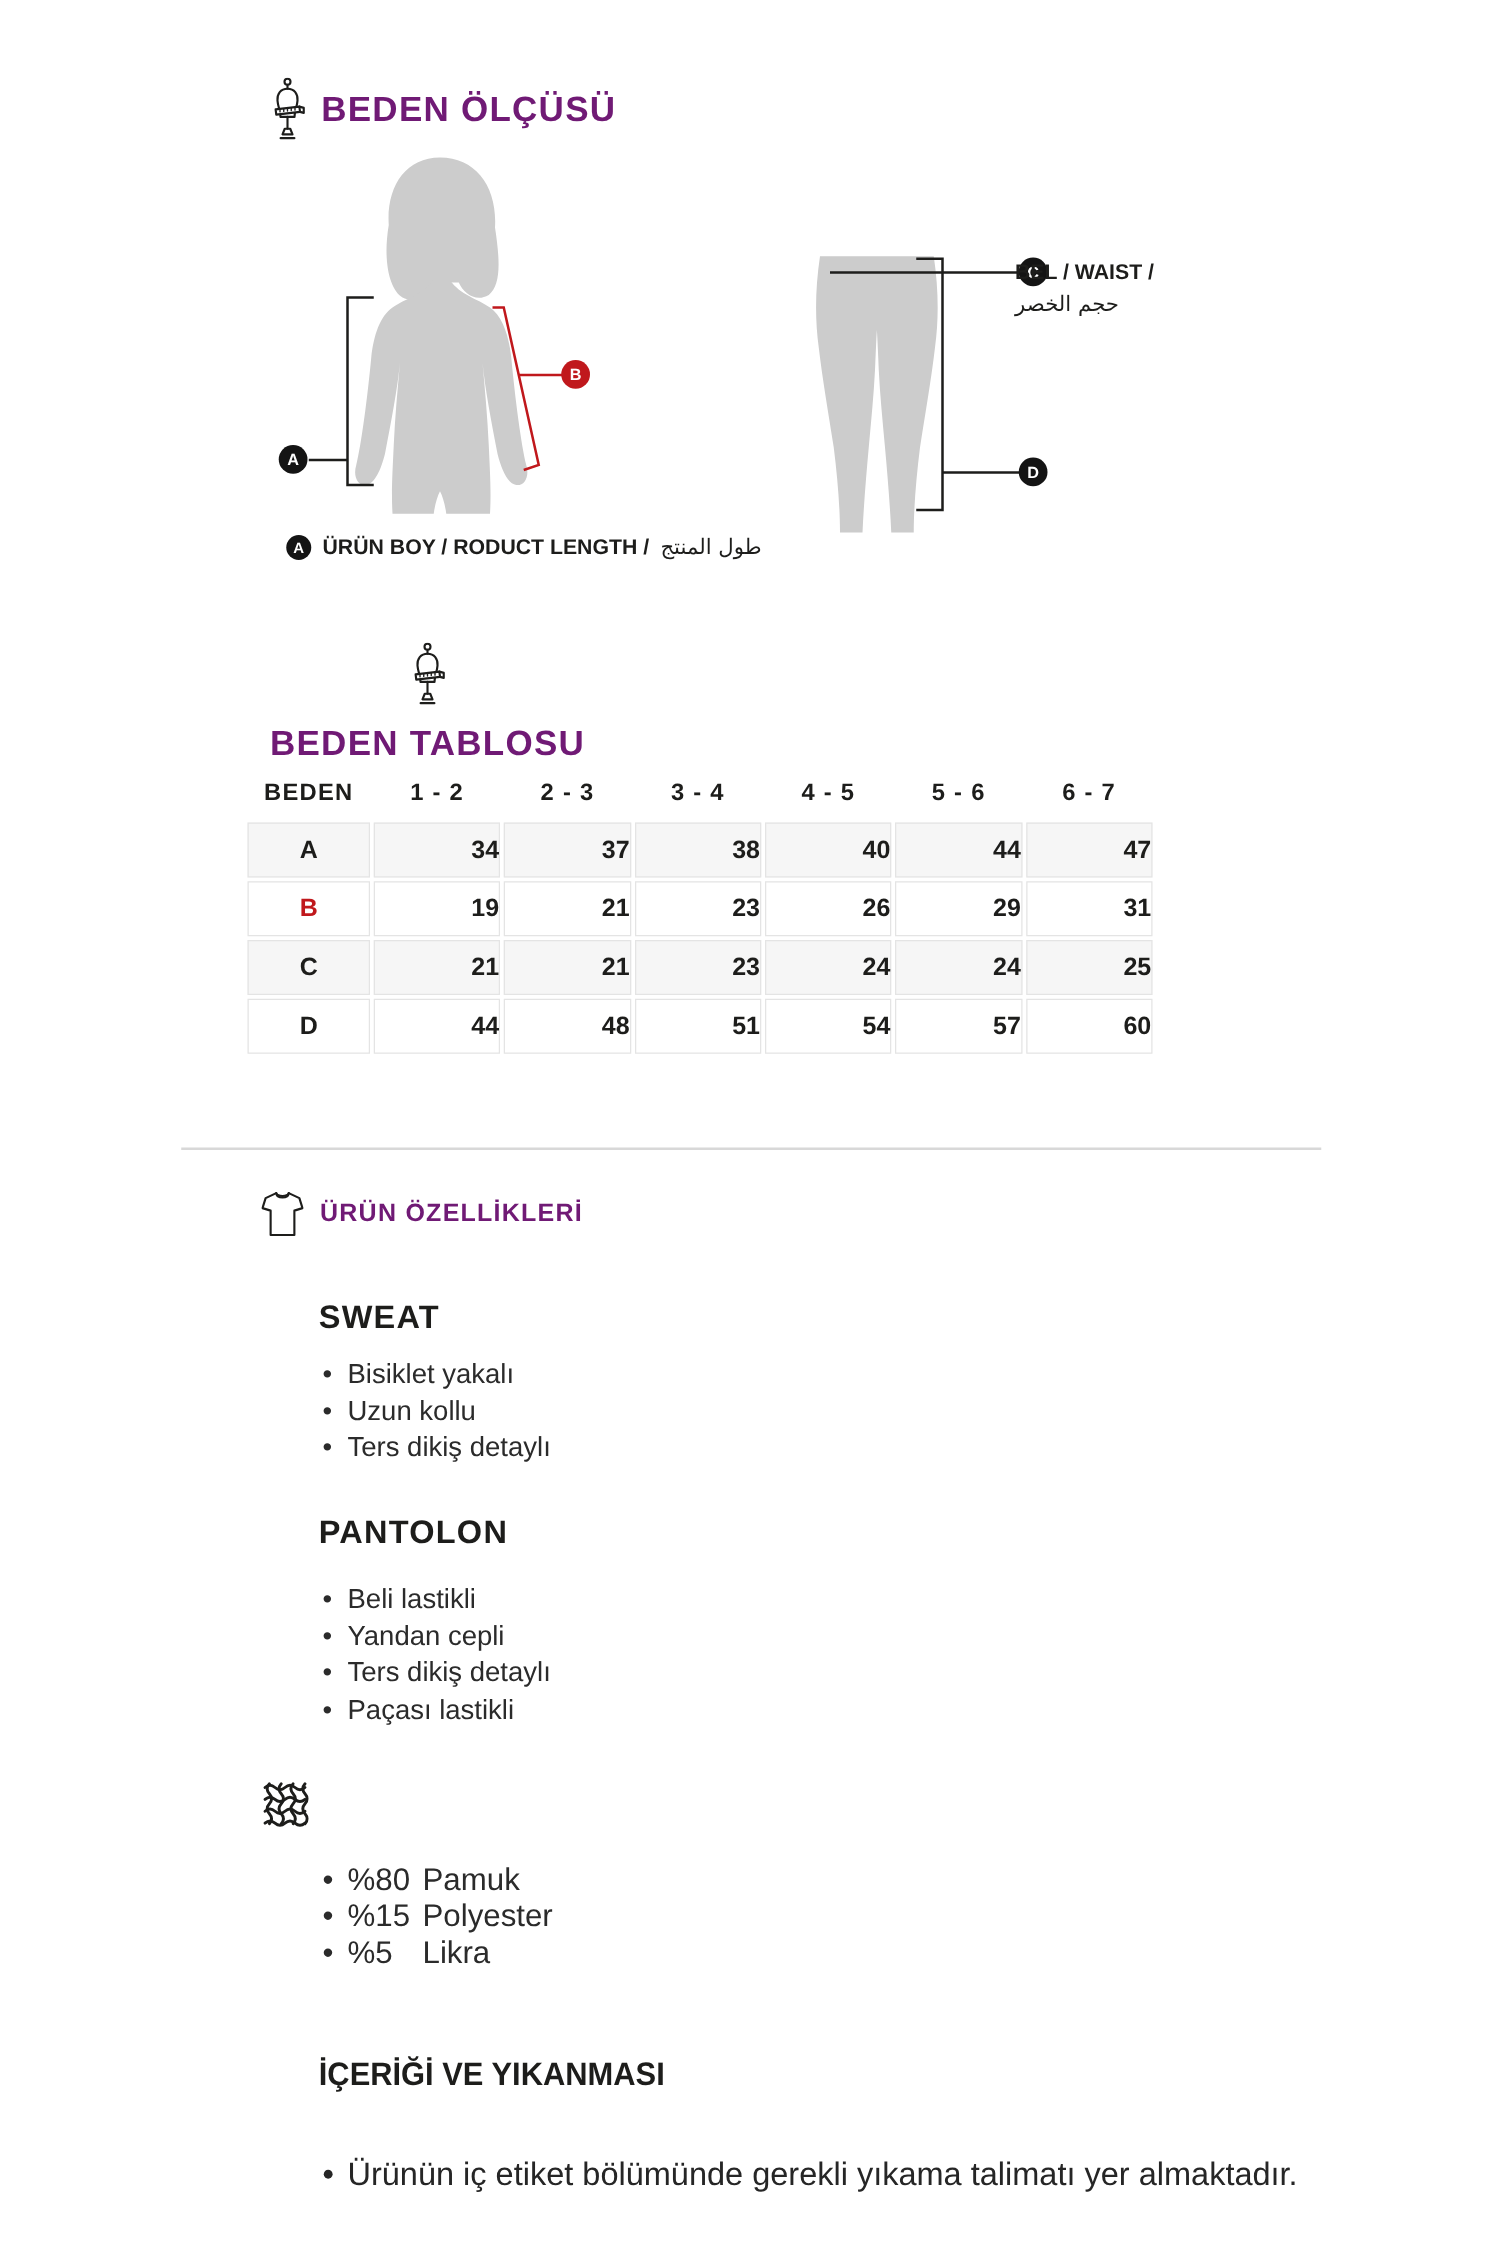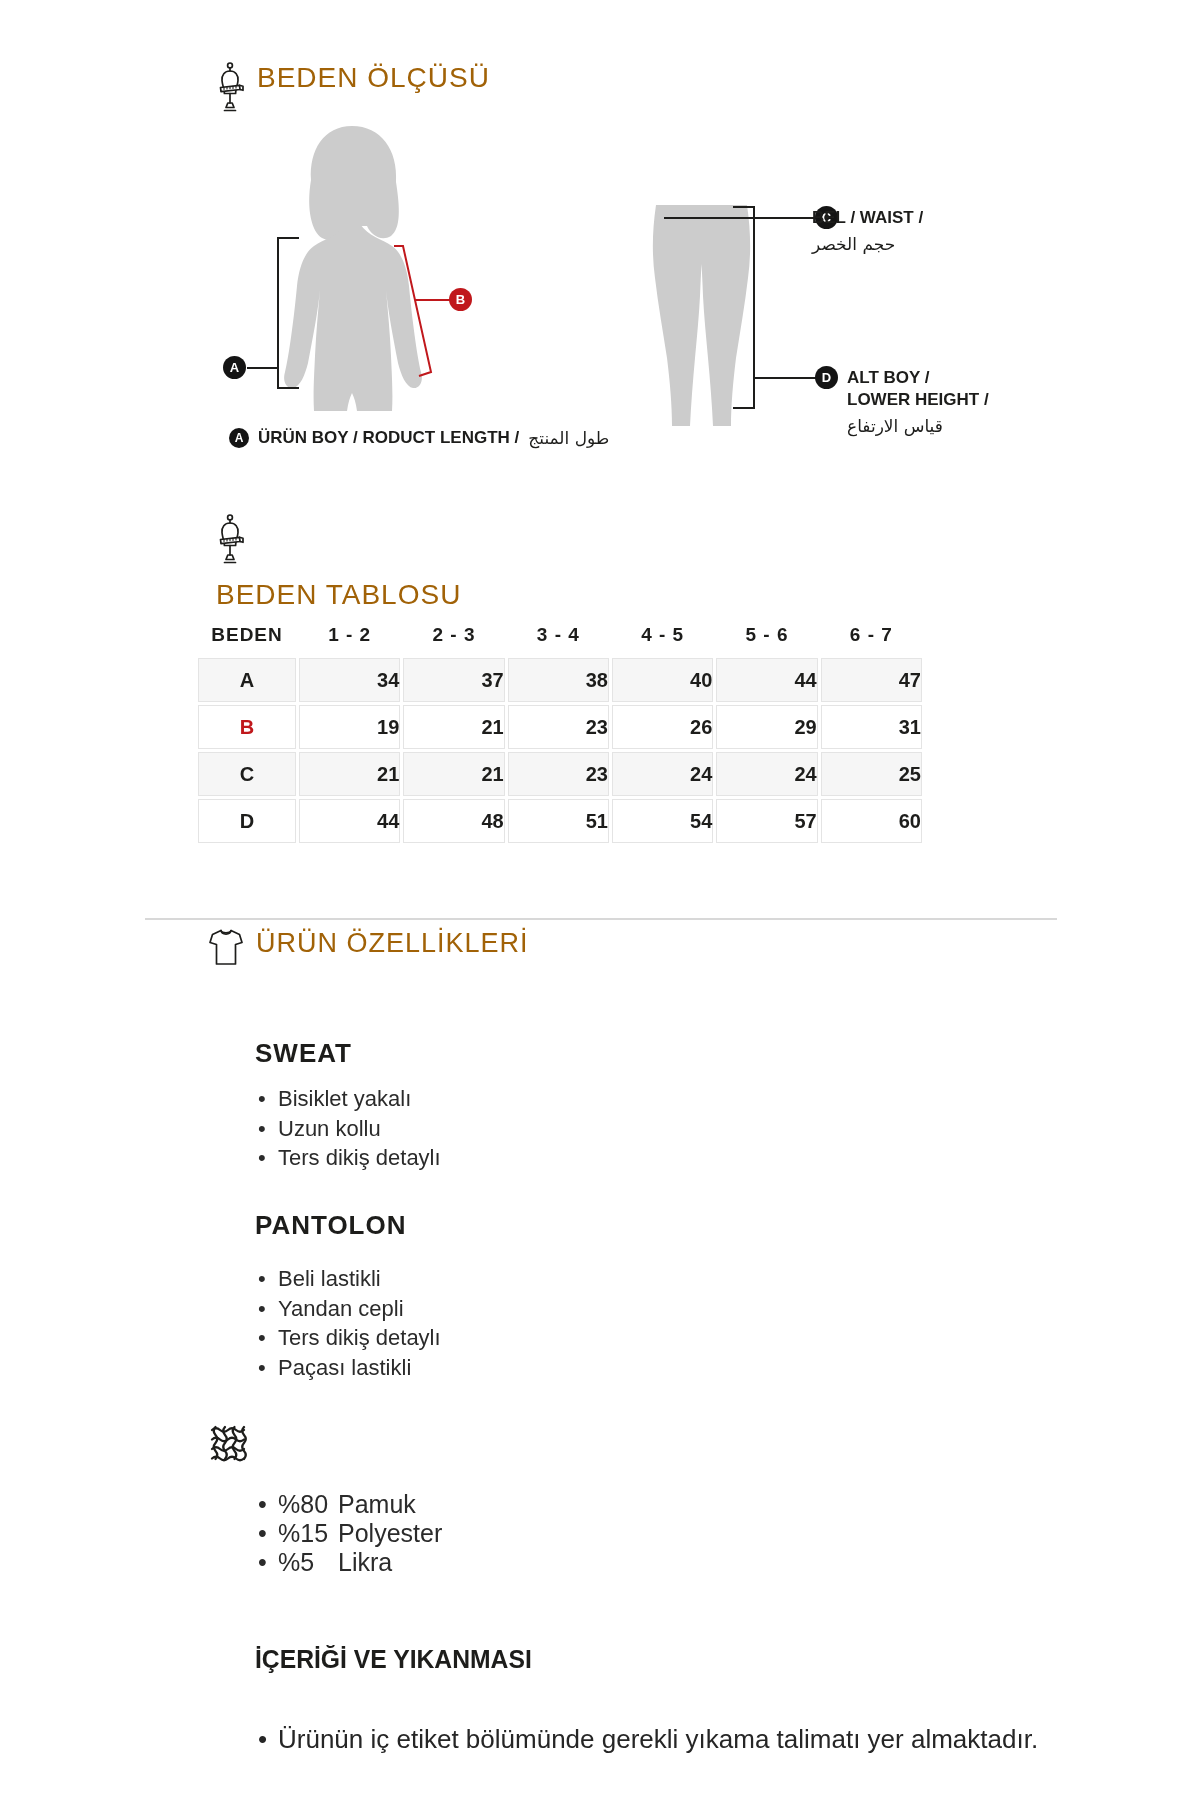--- a/index.html
+++ b/index.html
@@ -3,22 +3,22 @@
 <meta charset="utf-8">
 <style>
   * { box-sizing: border-box; margin: 0; padding: 0; }
   html,body { background:#fff; }
   body {
     width:1200px; height:1800px; position:relative;
     font-family:"Liberation Sans","DejaVu Sans",sans-serif;
     color:#1d1d1b; overflow:hidden;
   }
   .sec-header {
-    position:absolute; display:flex; gap:13px;
-    font-size:28px; font-weight:normal; letter-spacing:1px; color:#a16207;
+    position:absolute; display:flex; align-items:center; gap:13px;
+    font-size:28px; font-weight:bold; letter-spacing:1px; color:#701a75;
   }
   .sec-header .hicon { flex:0 0 auto; display:flex; align-items:center; }
   .sub-header { position:absolute; font-size:26px; font-weight:bold; letter-spacing:1px; }
   .condensed { transform:scaleX(.95); transform-origin:left center; font-size:26px; letter-spacing:0; }
 
   
   .diagram { position:absolute; left:0; top:120px; width:1200px; height:345px; }
   .diagram svg.scene { position:absolute; left:0; top:0; }
   .badge {
     position:absolute; width:23px; height:23px; border-radius:50%;
@@ -127,25 +127,20 @@
 
   <div class="badge" style="left:223px; top:236px;">A</div>
   <div class="badge red" style="left:449px; top:168px;">B</div>
   <div class="badge" style="left:815px; top:86px;">C</div>
   <div class="badge" style="left:815px; top:246px;">D</div>
 
   <div class="mlabel" style="left:812px; top:87px;">
     <span style="display:block">BEL / WAIST /</span>
     <span class="ar">حجم الخصر</span>
   </div>
-  <div class="mlabel" style="left:847px; top:247px;">
-    <span style="display:block">ALT BOY  /</span>
-    <span style="display:block">LOWER HEIGHT /</span>
-    <span class="ar">قياس الارتفاع</span>
-  </div>
 
   <div class="caption" style="left:229px; top:308px;">
     <span class="badge-s">A</span>
     <span>ÜRÜN BOY / RODUCT LENGTH /</span>
     <span class="ar">طول المنتج</span>
   </div>
 </div>
 
 <div class="sec-header" style="left:216px; top:514px;flex-direction:column;">
   <span class="hicon">
@@ -216,21 +211,21 @@
           <td>54</td>
           <td>57</td>
           <td>60</td>
         </tr>
       </tbody>
   </table>
 </div>
 
 <div class="divider"></div>
 
-<div class="sec-header" style="left:209px; top:928px; font-size:27px;">
+<div class="sec-header" style="left:209px; top:952px; font-size:20px;">
   <span class="hicon">
     <svg width="34" height="38" viewBox="0 0 34 38" fill="none" stroke="#1d1d1b" stroke-width="1.7" stroke-linecap="round" stroke-linejoin="round">
       <path d="M12 2.5 C13 5.5 21 5.5 22 2.5 L30.5 6.5 L33 14.5 L26.5 16.5 L26.5 36 L7.5 36 L7.5 16.5 L1 14.5 L3.5 6.5 Z"></path>
       <path d="M12 2.5 C12.5 7.2 21.5 7.2 22 2.5"></path>
     </svg>
   </span>
   <span>ÜRÜN ÖZELLİKLERİ</span>
 </div>
 
 <div class="sub-header" style="left:255px; top:1038px;">SWEAT</div>

